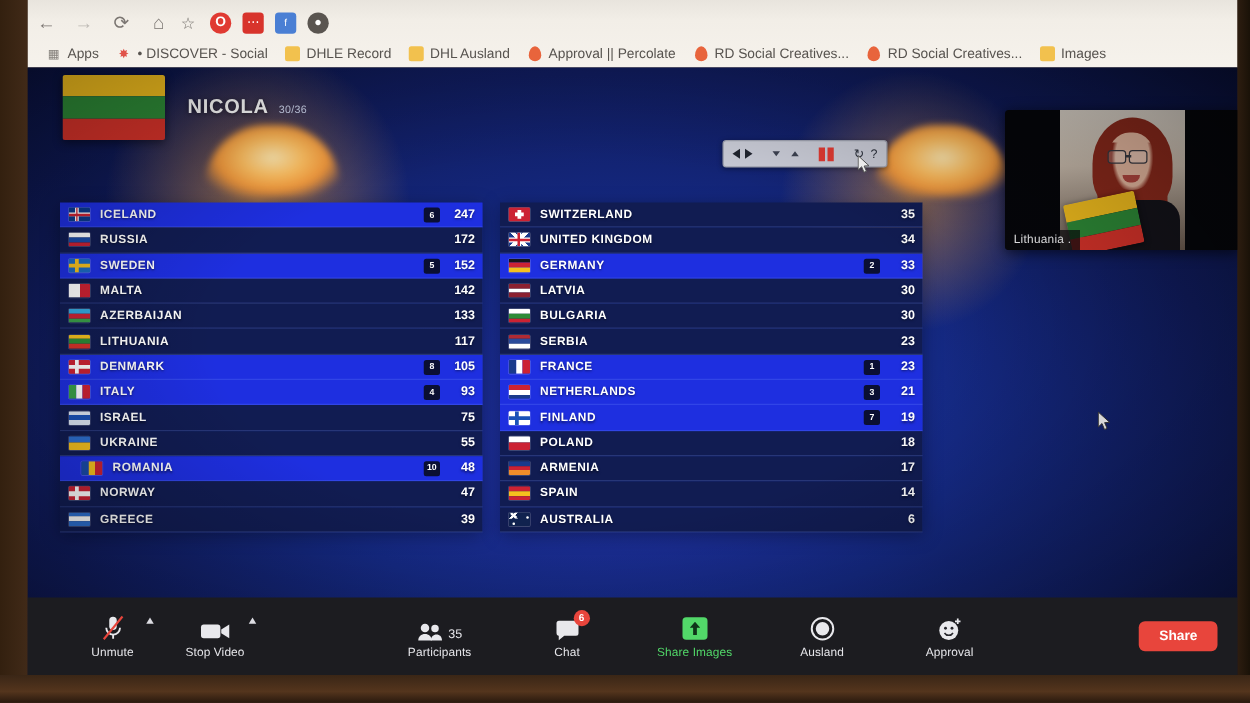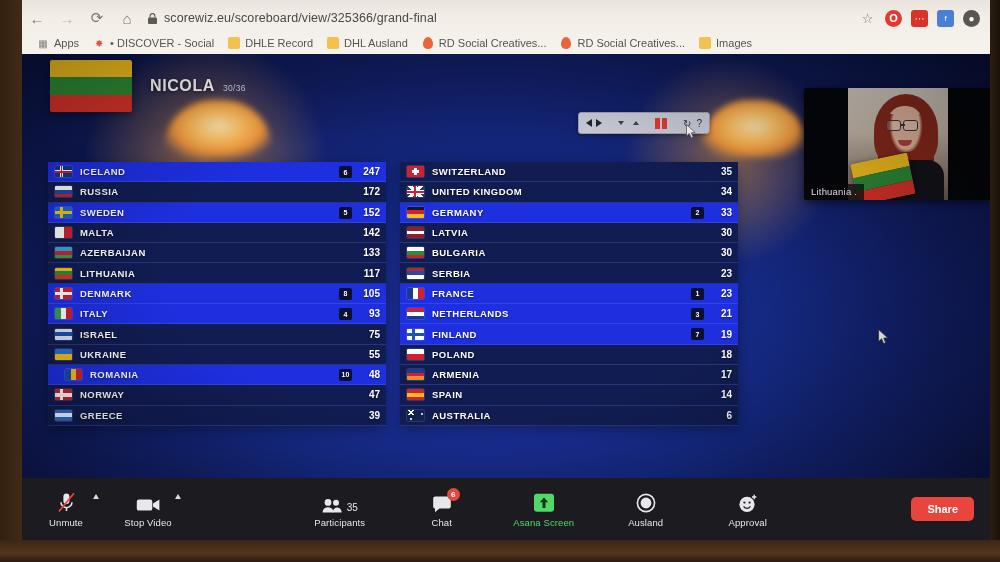--- a/index.html
+++ b/index.html
@@ -128,21 +128,21 @@
   
   #ztoolbar { position:absolute; left:22px; top:478px; width:968px; height:62px;
               background:#1c1c20; display:flex; align-items:center; }
   .zitem { display:flex; flex-direction:column; align-items:center; justify-content:center;
            width:56px; position:relative; color:#e6e6ea; }
   .zicon { height:22px; display:flex; align-items:flex-end; justify-content:center; }
   .zlabel { font-size:9.5px; margin-top:4px; letter-spacing:.1px; white-space:nowrap; }
   .zcaret { position:absolute; right:-5px; top:3px; width:0;height:0;
             border-left:3.5px solid transparent;border-right:3.5px solid transparent;
             border-bottom:5px solid #dcdce2; }
-  #z-left { display:flex; align-items:center; gap:26px; padding-left:16px; }
+  #z-left { display:flex; align-items:center; gap:26px; padding-left:40px; }
   #z-center { flex:1; display:flex; align-items:center; justify-content:center; gap:46px; }
   #z-right { padding-right:16px; }
   #leave-btn { background:#e8453c; color:#fff; font-size:11px; font-weight:bold;
                padding:6px 16px; border-radius:5px; }
   .badge { position:absolute; top:-3px; right:10px; background:#e8453c; color:#fff;
            font-size:8px; font-weight:bold; min-width:13px; height:13px; border-radius:7px;
            display:flex; align-items:center; justify-content:center; padding:0 3px; }
   #pcount { font-size:10px; color:#e6e6ea; margin-left:3px; }
   .green { color:#52d869 !important; }
 </style>
@@ -150,29 +150,20 @@
 <body>
 
 <div id="photo">
 
   <div id="chrome">
     <div id="toolbar">
       <div class="navbtn">←</div>
       <div class="navbtn dim">→</div>
       <div class="navbtn">⟳</div>
       <div class="navbtn">⌂</div>
-      <div id="omnibox">
-        <span id="lock-ico">
-          <svg width="9" height="11" viewBox="0 0 9 11">
-              <rect x="0" y="4.4" width="9" height="6.6" rx="1" fill="#5d5953"></rect>
-              <path d="M2.1 4.4V3a2.4 2.4 0 0 1 4.8 0v1.4" stroke="#5d5953" stroke-width="1.1" fill="none"></path>
-            </svg>
-        </span>
-        <span>scorewiz.eu/scoreboard/view/325366/grand-final</span>
-      </div>
       <div id="chrome-icons">
         <span class="cicon" style="color:#75716c;font-size:13px;">☆</span>
         <span class="cicon" style="background:#e03a32;font-size:11px;font-weight:bold;">O</span>
         <span class="cicon" style="background:#d8342c;border-radius:3px;">⋯</span>
         <span class="cicon" style="background:#4a7fd4;border-radius:3px;font-size:8px;">f</span>
         <span class="cicon" style="background:#5a5550;">●</span>
       </div>
     </div>
 
     <div id="bookmarks">
@@ -184,20 +175,26 @@
         <span class="bm-ico" style="color:#e0534a;font-size:10px;">✸</span>
         <span>• DISCOVER - Social</span>
       </div>
       <div class="bm">
         <span class="bm-ico folder"></span>
         <span>DHLE Record</span>
       </div>
       <div class="bm">
         <span class="bm-ico folder"></span>
         <span>DHL Ausland</span>
+      </div>
+      <div class="bm">
+        <span class="bm-ico">
+            <span class="drop"></span>
+          </span>
+        <span>Approval || Percolate</span>
       </div>
       <div class="bm">
         <span class="bm-ico">
             <span class="drop"></span>
           </span>
         <span>RD Social Creatives...</span>
       </div>
       <div class="bm">
         <span class="bm-ico">
             <span class="drop"></span>
@@ -567,21 +564,21 @@
         <span class="badge">6</span>
         <div class="zlabel">Chat</div>
       </div>
       <div class="zitem">
         <div class="zicon">
           <svg width="22" height="20" viewBox="0 0 22 20">
             <rect x="1" y="0.8" width="20" height="18" rx="3" fill="#52d869"></rect>
             <path d="M11 4.4 L15.2 9.2 L12.5 9.2 L12.5 15 L9.5 15 L9.5 9.2 L6.8 9.2 Z" fill="#10351a"></path>
           </svg>
         </div>
-        <div class="zlabel green">Asana Screen</div>
+        <div class="zlabel green">Share Images</div>
       </div>
       <div class="zitem">
         <div class="zicon">
           <svg width="20" height="20" viewBox="0 0 20 20">
             <circle cx="10" cy="10" r="8.6" fill="none" stroke="#e8e8ec" stroke-width="1.6"></circle>
             <circle cx="10" cy="10" r="5.4" fill="#e8e8ec"></circle>
           </svg>
         </div>
         <div class="zlabel">Ausland</div>
       </div>

